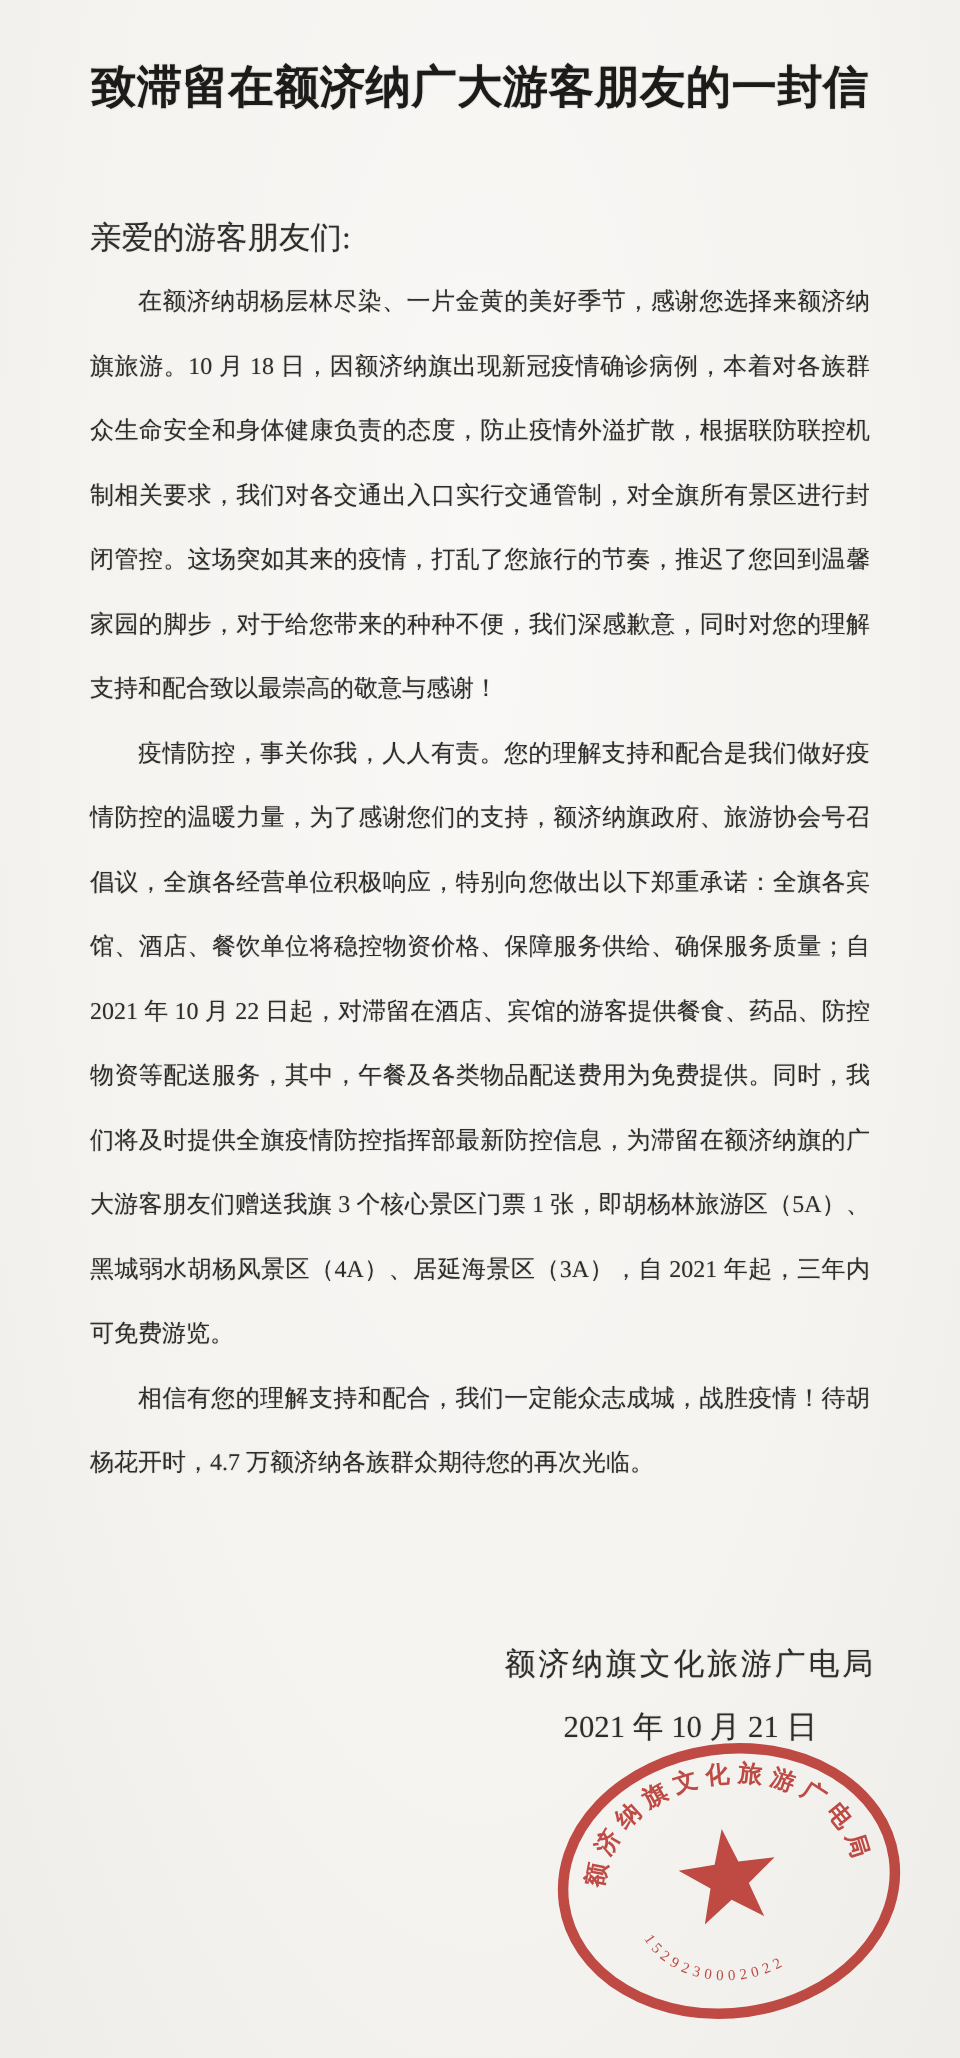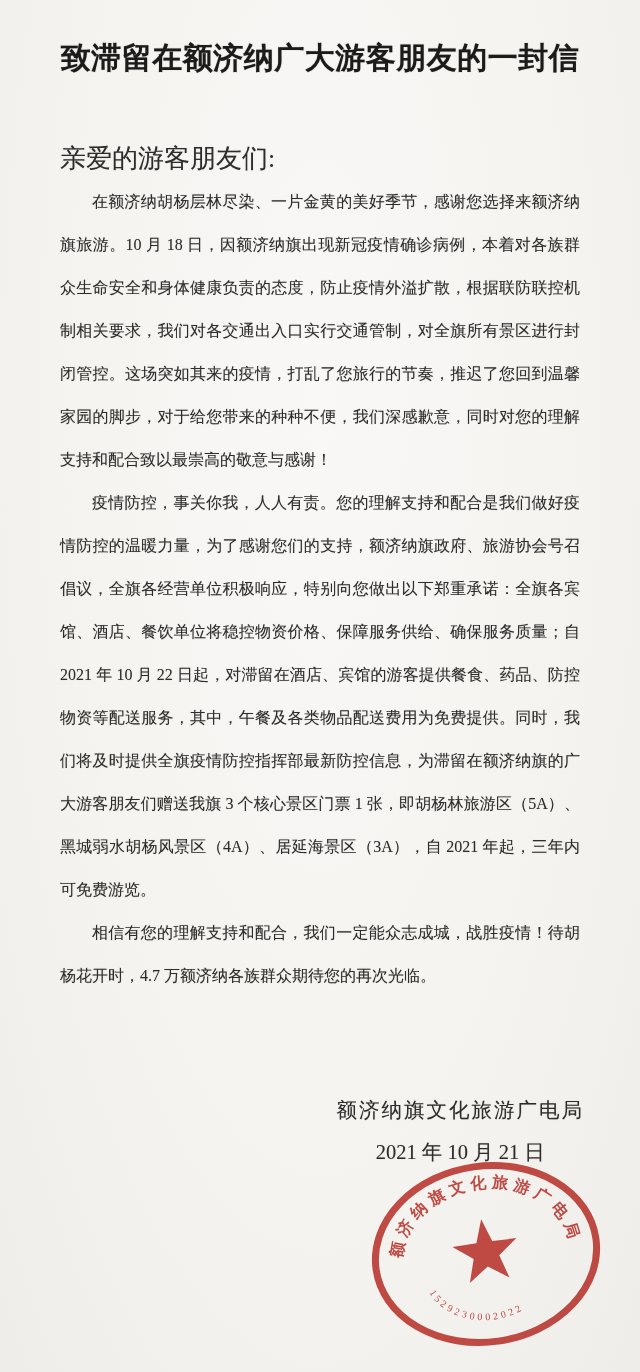--- a/index.html
+++ b/index.html
@@ -26,21 +26,21 @@
     padding-top: 38px;
     font-size: 30px;
     font-weight: bold;
     text-align: center;
     letter-spacing: 0.5px;
     color: #1c1b19;
     text-shadow: 0 0 1px rgba(40,40,40,.45);
   }
   .salutation {
     margin: 58px 0 0 0;
-    font-size: 26px;
+    font-size: 21px;
     line-height: 43px;
     text-shadow: 0 0 1px rgba(60,60,60,.3);
   }
   .body-para {
     margin: 0;
     font-size: 16px;
     line-height: 43px;
     text-align: justify;
     text-indent: 2em;
     text-shadow: 0 0 1px rgba(60,60,60,.3);

